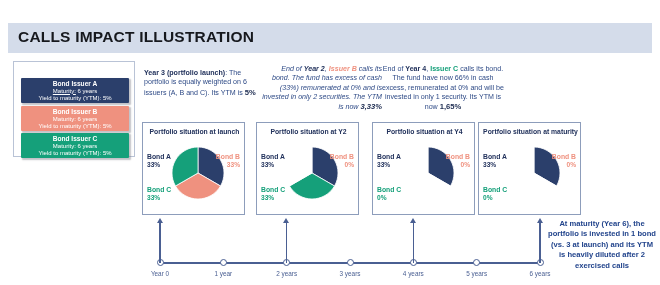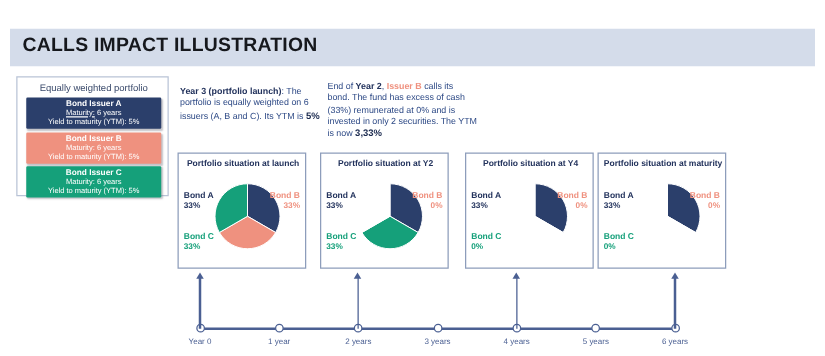--- a/index.html
+++ b/index.html
@@ -73,21 +73,21 @@
     color: #2e4a86;
     line-height: 9.3px;
     font-size: 7.1px;
   }
   .note b { font-weight: bold; color: #22325c; }
   .note .issuer-b { color: #ef917f; font-weight: bold; }
   .note .issuer-c { color: #15a07a; font-weight: bold; }
   .note .val { font-weight: bold; color: #1b2a4f; font-size: 7.6px; }
 
   #note0 { left: 144px; top: 50px; width: 118px; text-align: left; }
-  #note2 { left: 262px; top: 46px; width: 120px; text-align: left; }
+  #note2 { left: 262px; top: 46px; width: 120px; text-align: right; font-style: italic; }
   #note4 { left: 382px; top: 46px; width: 122px; text-align: center; }
 
   
   .pie-panel {
     position: absolute;
     top: 103px;
     width: 103px;
     height: 93px;
     background: #ffffff;
     border: 1px solid #8d9dbb;
@@ -174,21 +174,20 @@
 </style>
 </head>
 <body>
 
 <div id="canvas">
 
   <div class="header-band"></div>
   <div class="header-title">CALLS IMPACT ILLUSTRATION</div>
 
   <div class="legend-panel">
-    <div class="legend-heading">Equally weighted portfolio</div>
 
     <div class="bond-card a">
       <div class="bond-name">Bond Issuer A</div>
       <div class="bond-line">
         <span class="ul">Maturity:</span>
         <span>6 years</span>
       </div>
       <div class="bond-line">
         <span>Yield to maturity (YTM):</span>
         <span>5%</span>
@@ -221,20 +220,23 @@
   </div>
 
   <div class="note" id="note0">
     <b>Year 3 (portfolio launch)</b><span>: The portfolio is equally weighted on 6 issuers (A, B and C). Its YTM is </span><span class="val">5%</span>
   </div>
 
   <div class="note" id="note2">
     <span>End of </span><b>Year 2</b><span>, </span><span class="issuer-b">Issuer B</span><span> calls its bond. The fund has excess of cash (33%) remunerated at 0% and is invested in only 2 securities. The YTM is now </span><span class="val">3,33%</span>
   </div>
 
+  <div class="note" id="note4">
+    <span>End of </span><b>Year 4</b><span>, </span><span class="issuer-c">Issuer C</span><span> calls its bond. The fund have now 66% in cash excess, remunerated at 0% and will be invested in only 1 security. Its YTM is now </span><span class="val">1,65%</span>
+  </div>
 
   <div class="pie-panel" id="panel0">
     <div class="panel-title">Portfolio situation at launch</div>
     <div class="pie-wrap">
         <svg width="54" height="54" viewBox="0 0 54 54">
           <path d="M 27 27 L 27 1 A 26 26 0 0 1 49.51666049839541 40 Z" fill="#2b3f6b" stroke="#ffffff" stroke-width="0.8"></path>
           <path d="M 27 27 L 49.51666049839541 40 A 26 26 0 0 1 4.483339501604593 40 Z" fill="#ef917f" stroke="#ffffff" stroke-width="0.8"></path>
           <path d="M 27 27 L 4.483339501604593 40 A 26 26 0 0 1 26.999999999999996 1 Z" fill="#15a07a" stroke="#ffffff" stroke-width="0.8"></path>
         </svg>
       </div>
@@ -338,14 +340,15 @@
       <div class="tl-riser" style="left: 413.333px; top: 203px; height: 41px;"></div>
       <div class="tl-arrow" style="left: 413.333px; top: 199px;"></div>
       <div class="tl-node" style="left: 476.667px;"></div>
       <div class="tl-lbl" style="left: 476.667px;">5 years</div>
       <div class="tl-node" style="left: 540px;"></div>
       <div class="tl-lbl" style="left: 540px;">6 years</div>
       <div class="tl-riser" style="left: 540px; top: 203px; height: 41px;"></div>
       <div class="tl-arrow" style="left: 540px; top: 199px;"></div>
     </div>
 
+  <div class="conclusion">At maturity (Year 6), the portfolio is invested in 1 bond (vs. 3 at launch) and its YTM is heavily diluted after 2 exercised calls</div>
 
 </div>
 
 </body></html>

